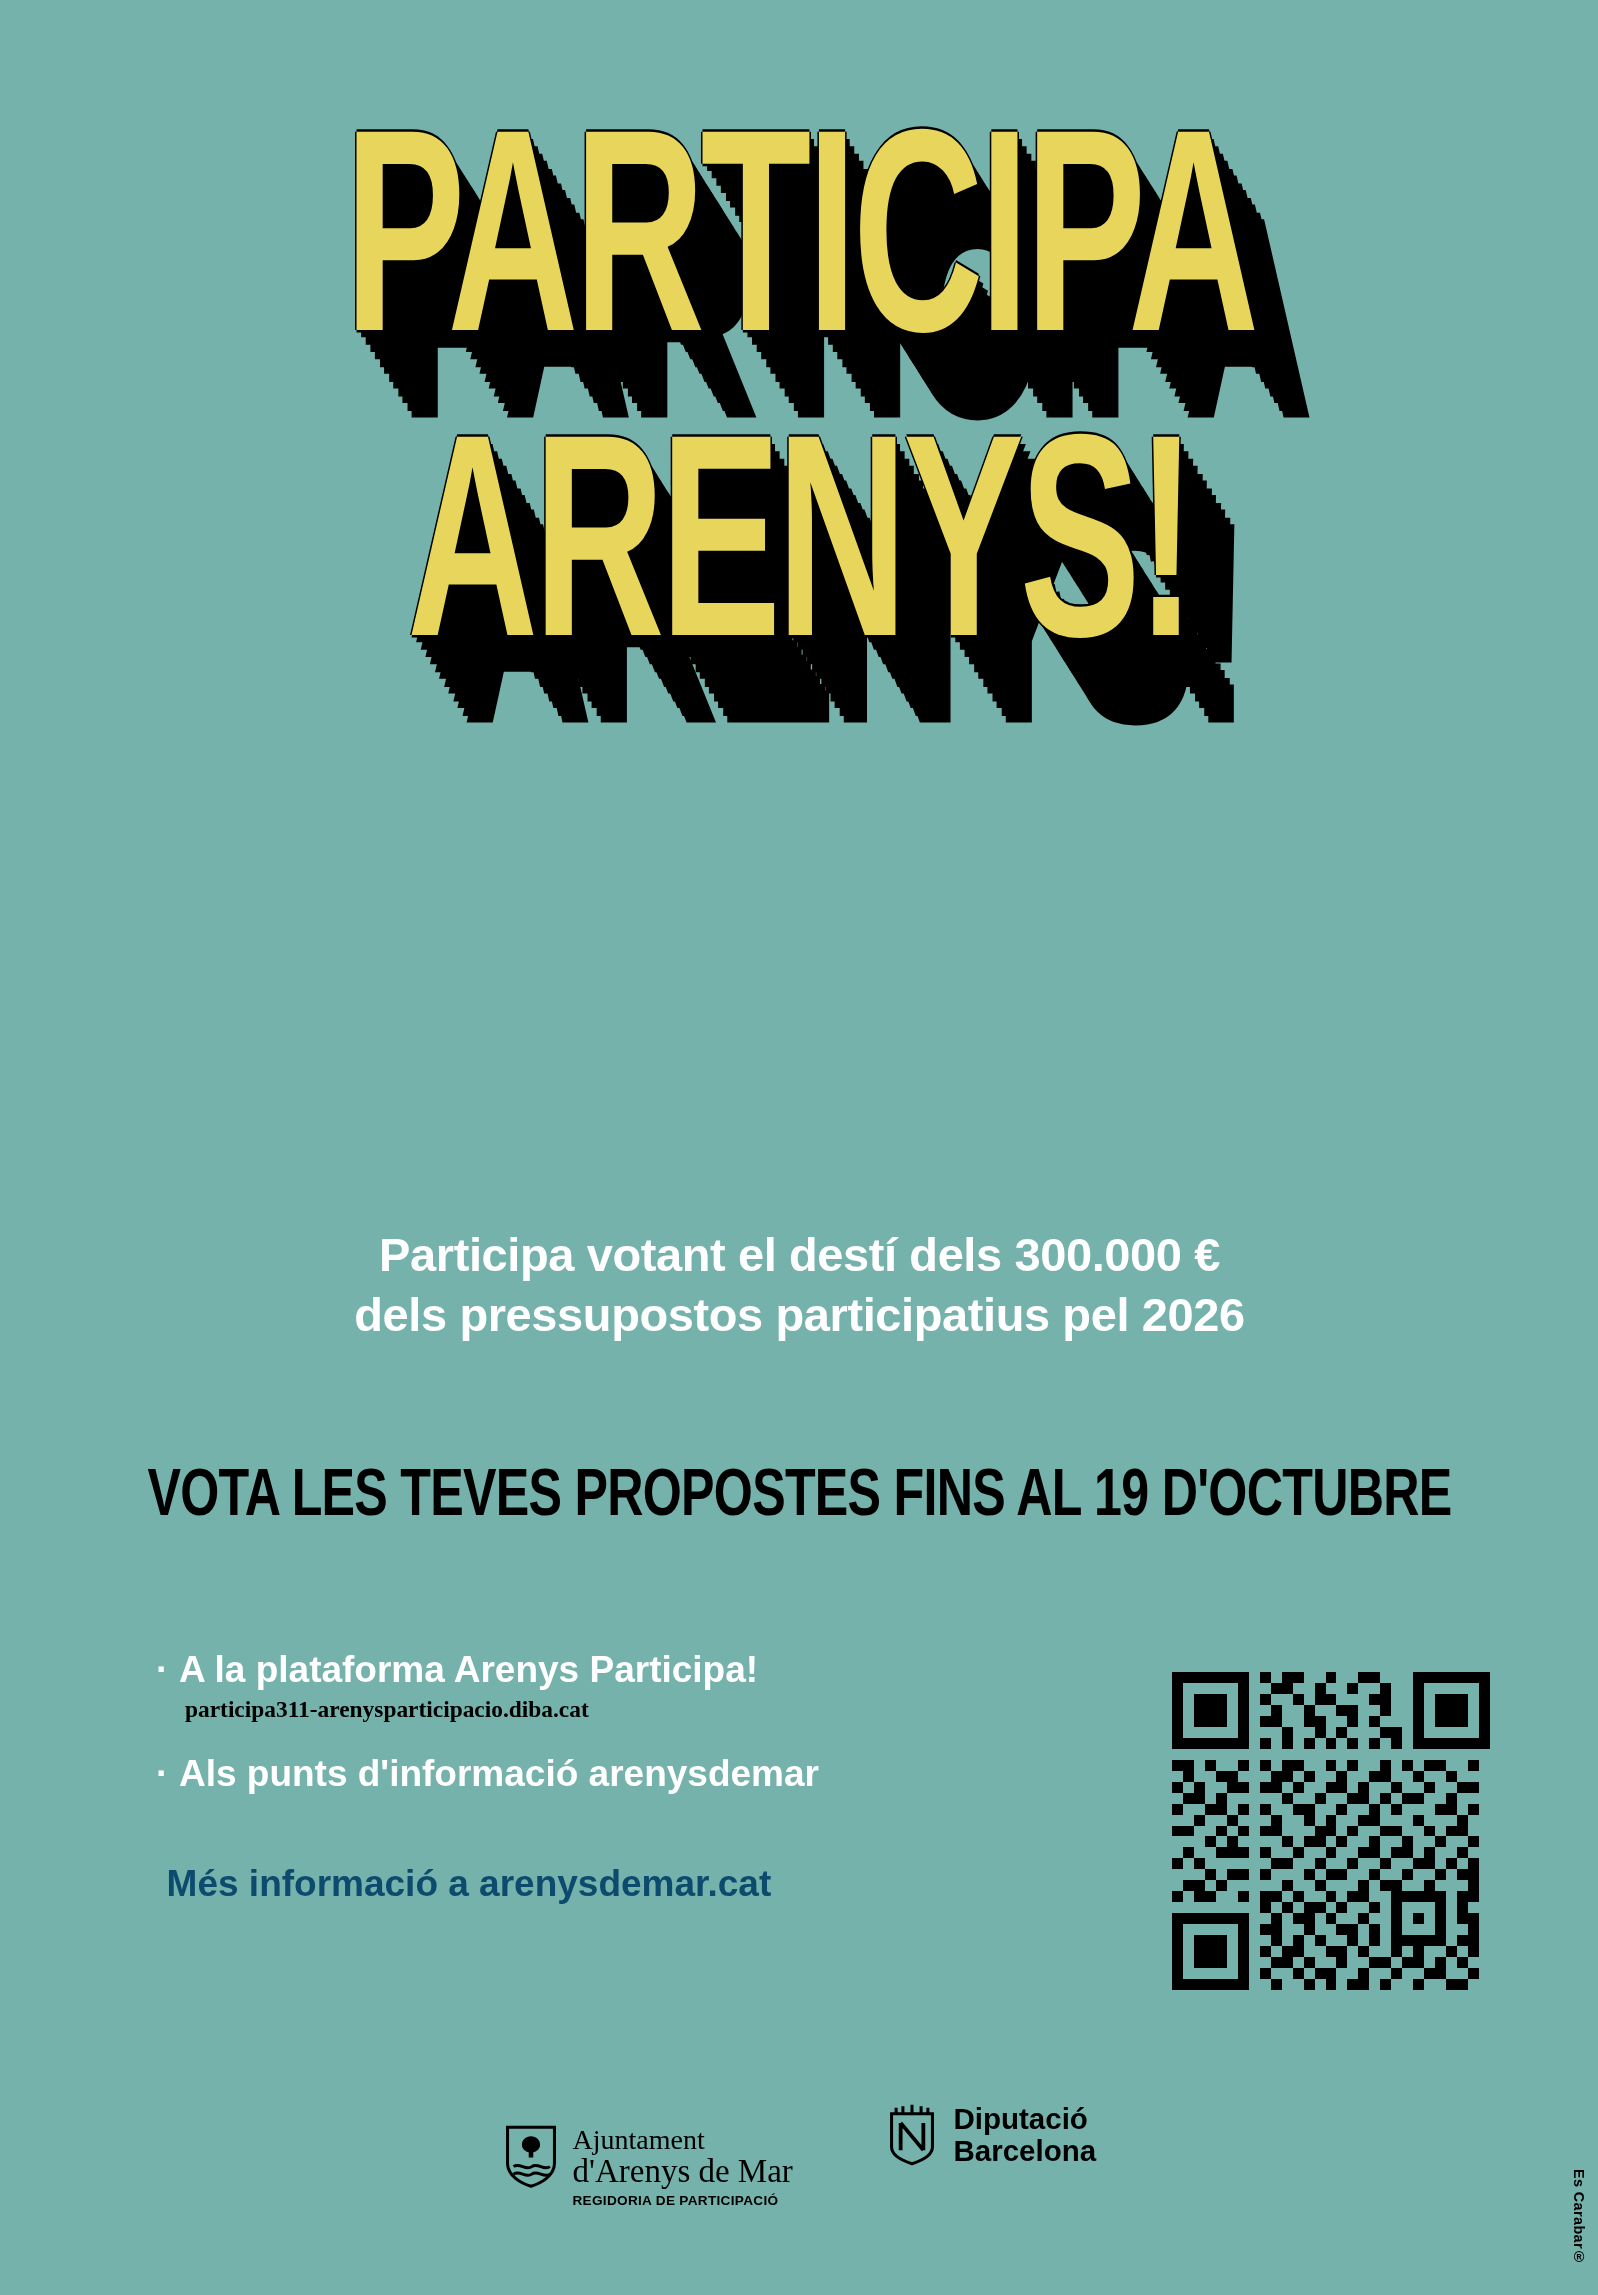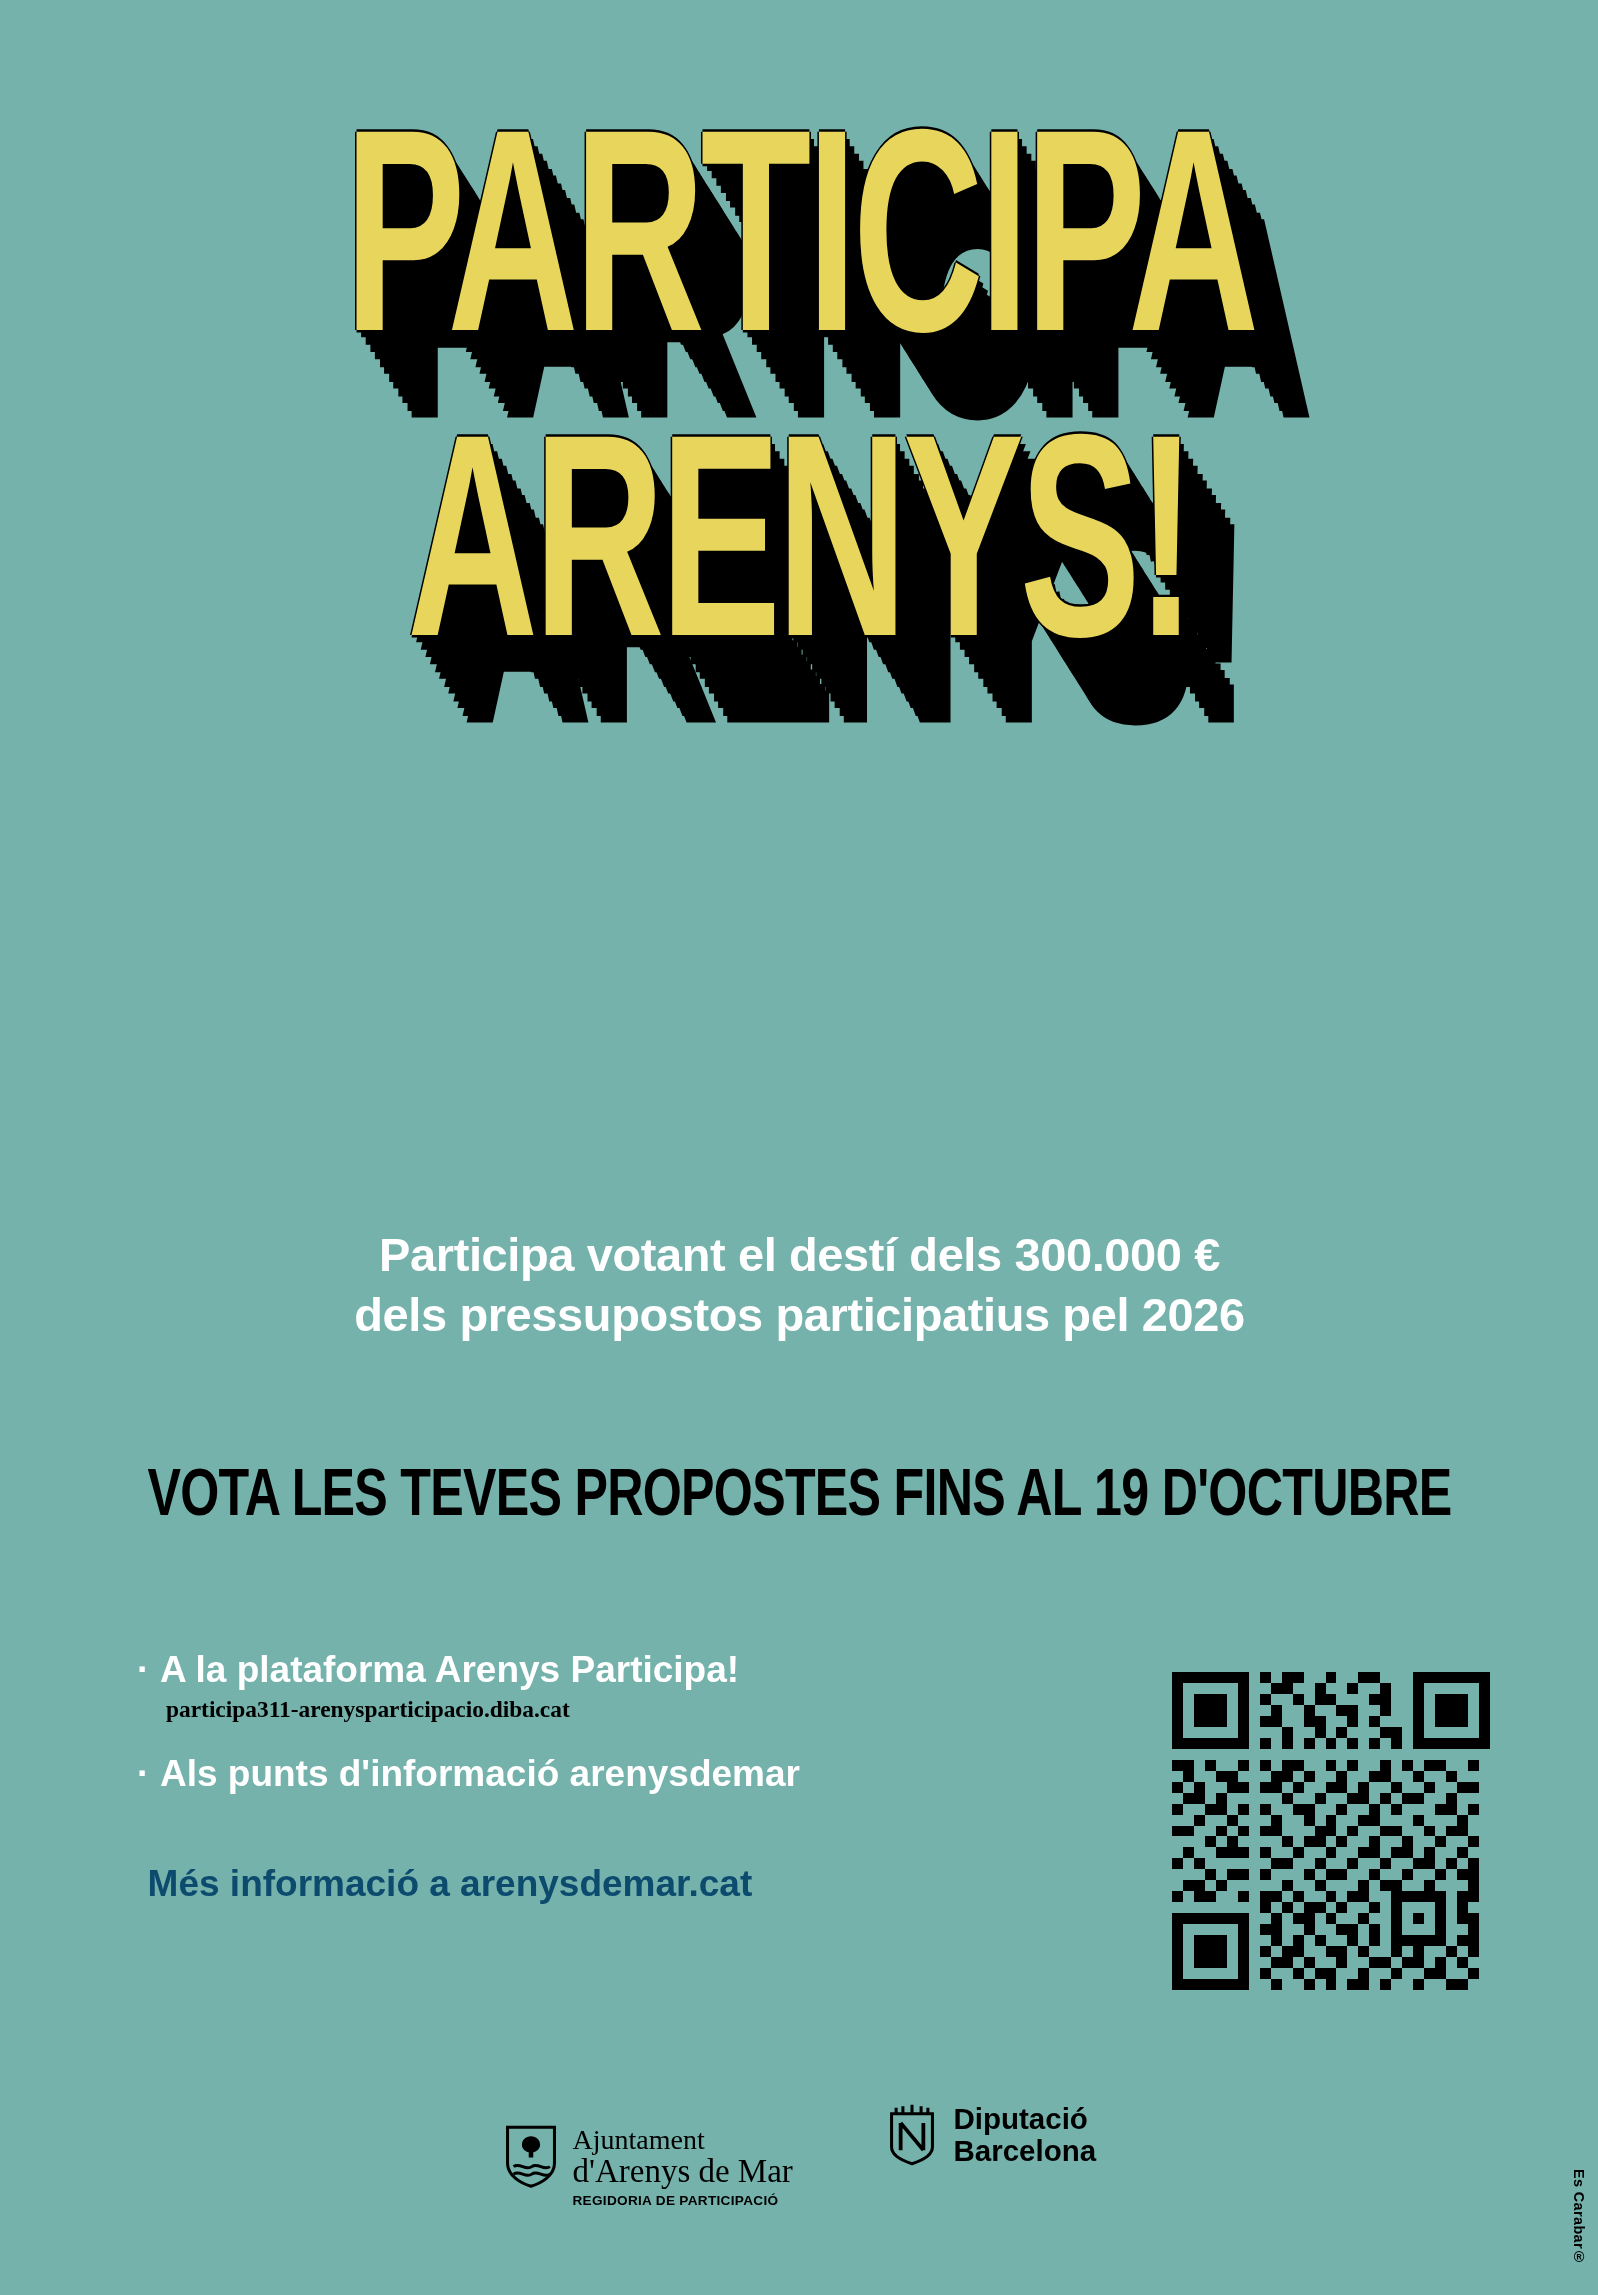--- a/index.html
+++ b/index.html
@@ -92,21 +92,21 @@
     font-weight: bold;
     letter-spacing: -0.8px;
     transform: scaleX(0.93) scaleY(1.25);
     transform-origin: center center;
     white-space: nowrap;
   }
 
   
   .info-area {
     position: absolute;
-    left: 137px;
+    left: 156px;
     top: 1649px;
     width: 945px;
   }
   .bullet {
     color: #ffffff;
     font-size: 37px;
     font-weight: bold;
     line-height: 1.15;
     margin-bottom: 4.5px;
     white-space: nowrap;

